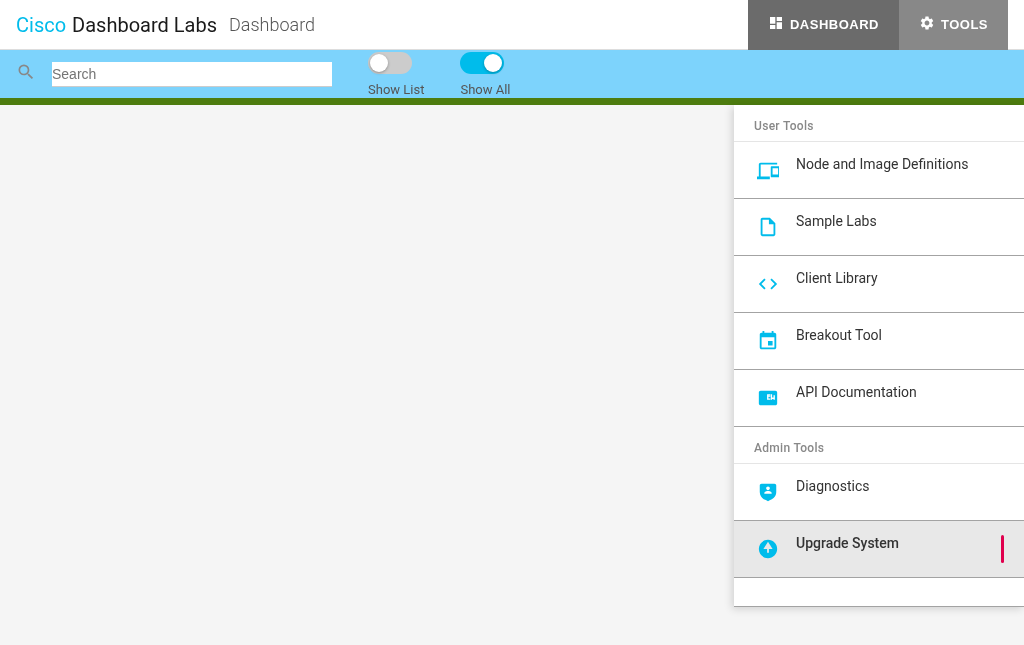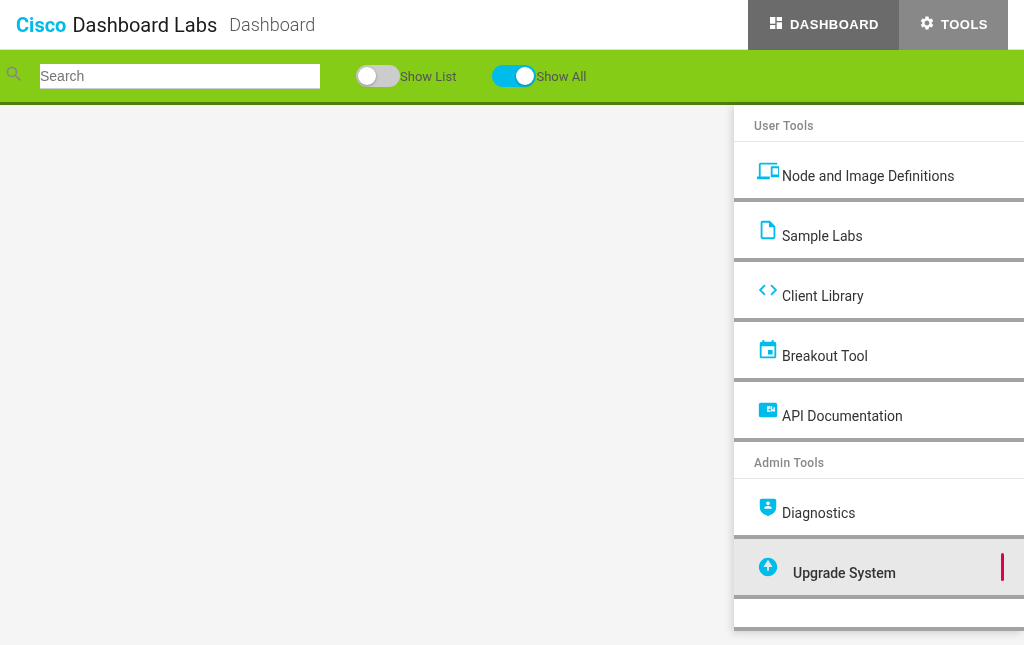--- a/index.html
+++ b/index.html
@@ -17,21 +17,21 @@
     .header-logo {
       display: flex;
       align-items: center;
       gap: 6px;
       font-size: 20px;
       font-weight: 600;
       color: #1a1a1a;
     }
     .logo-cisco {
       color: #00bceb;
-      font-weight: 700;
+      font-weight: 400;
     }
     .logo-rest {
       color: #1a1a1a;
       font-weight: 400;
     }
     .header-title {
       margin-left: 12px;
       font-size: 18px;
       color: #555;
       font-weight: 300;
@@ -67,43 +67,45 @@
     .nav-btn svg {
       width: 16px;
       height: 16px;
       fill: #fff;
     }
 
     
     .toolbar {
       display: flex;
       align-items: center;
-      background: #84cc16;
-      border-bottom: 3px solid #4d7c0f;
+      background: #7dd3fc;
+      border-bottom: 7px solid #4d7c0f;
       height: 55px;
-      padding: 0 4px;
+      padding: 0 16px;
       gap: 16px;
     }
     .search-icon-wrap {
       color: #888;
       font-size: 18px;
     }
     .search-input {
       border: none;
       outline: none;
       width: 280px;
       font-size: 14px;
       color: #333;
       border-bottom: 1px solid #ccc;
       padding: 4px 0;
     }
     .toggle-group {
       display: flex;
-      align-items: center;
+      align-items: flex-start;
+      gap: 8px;
       margin-left: 20px;
+      flex-direction: column;
     }
     .toggle-label {
       font-size: 13px;
       color: #555;
     }
     
     .toggle-switch {
       position: relative;
       width: 44px;
       height: 22px;
@@ -157,25 +159,26 @@
       font-weight: 500;
       letter-spacing: 0.3px;
     }
     .menu-divider {
       border: none;
       border-top: 1px solid #e5e5e5;
       margin: 0;
     }
     .menu-item {
       display: flex;
-      align-items: flex-end;
+      align-items: flex-start;
+      gap: 14px;
       padding: 14px 20px;
       cursor: pointer;
       transition: background 0.1s;
-      border-bottom: 4px solid #a3a3a3;
+      border-bottom: 1px solid #a3a3a3;
     }
     .menu-item.active {
       background: #e8e8e8;
     }
     .menu-item-icon {
       width: 28px;
       height: 28px;
       display: flex;
       align-items: center;
       justify-content: center;
@@ -186,21 +189,20 @@
       height: 22px;
       fill: #00bceb;
     }
     .menu-item-label {
       font-size: 14px;
       color: #333;
     }
     .menu-item.active .menu-item-label {
       color: #333;
       font-weight: 500;
-      margin-left: 11px;
     }
     .active-indicator {
       margin-left: auto;
       width: 3px;
       height: 28px;
       background: #e0004d;
       border-radius: 2px;
     }
   </style>
 </head>

